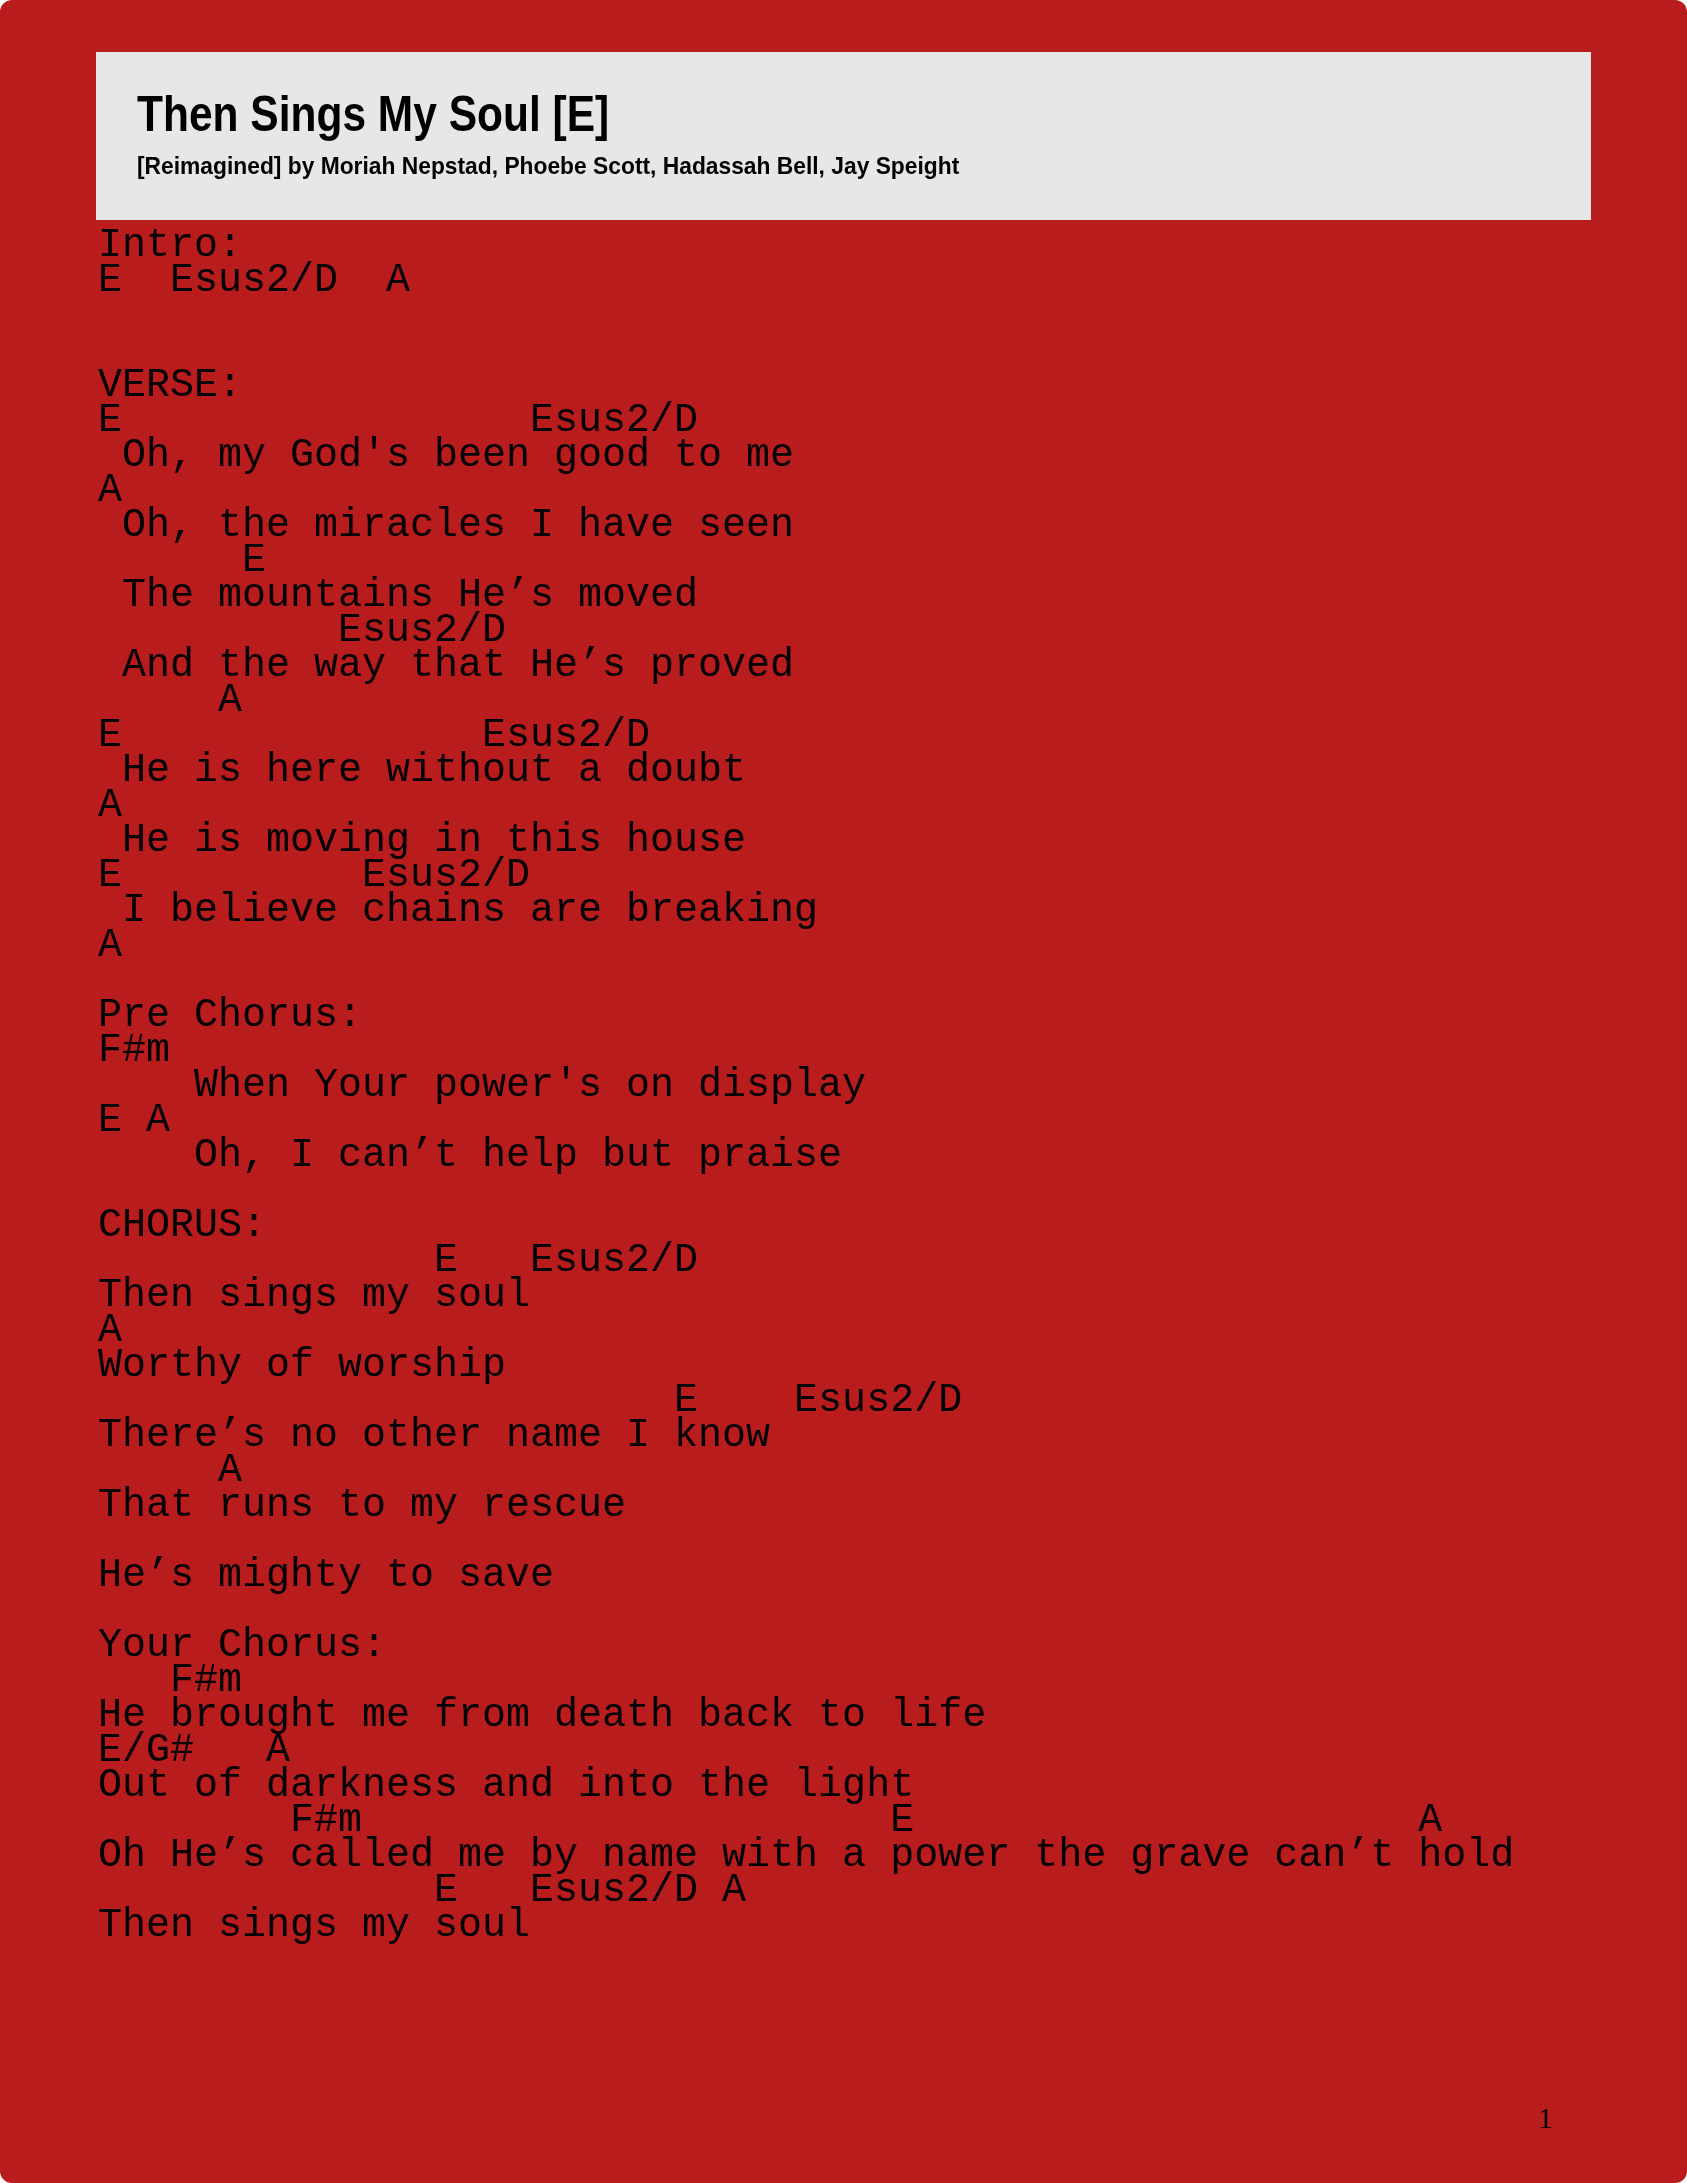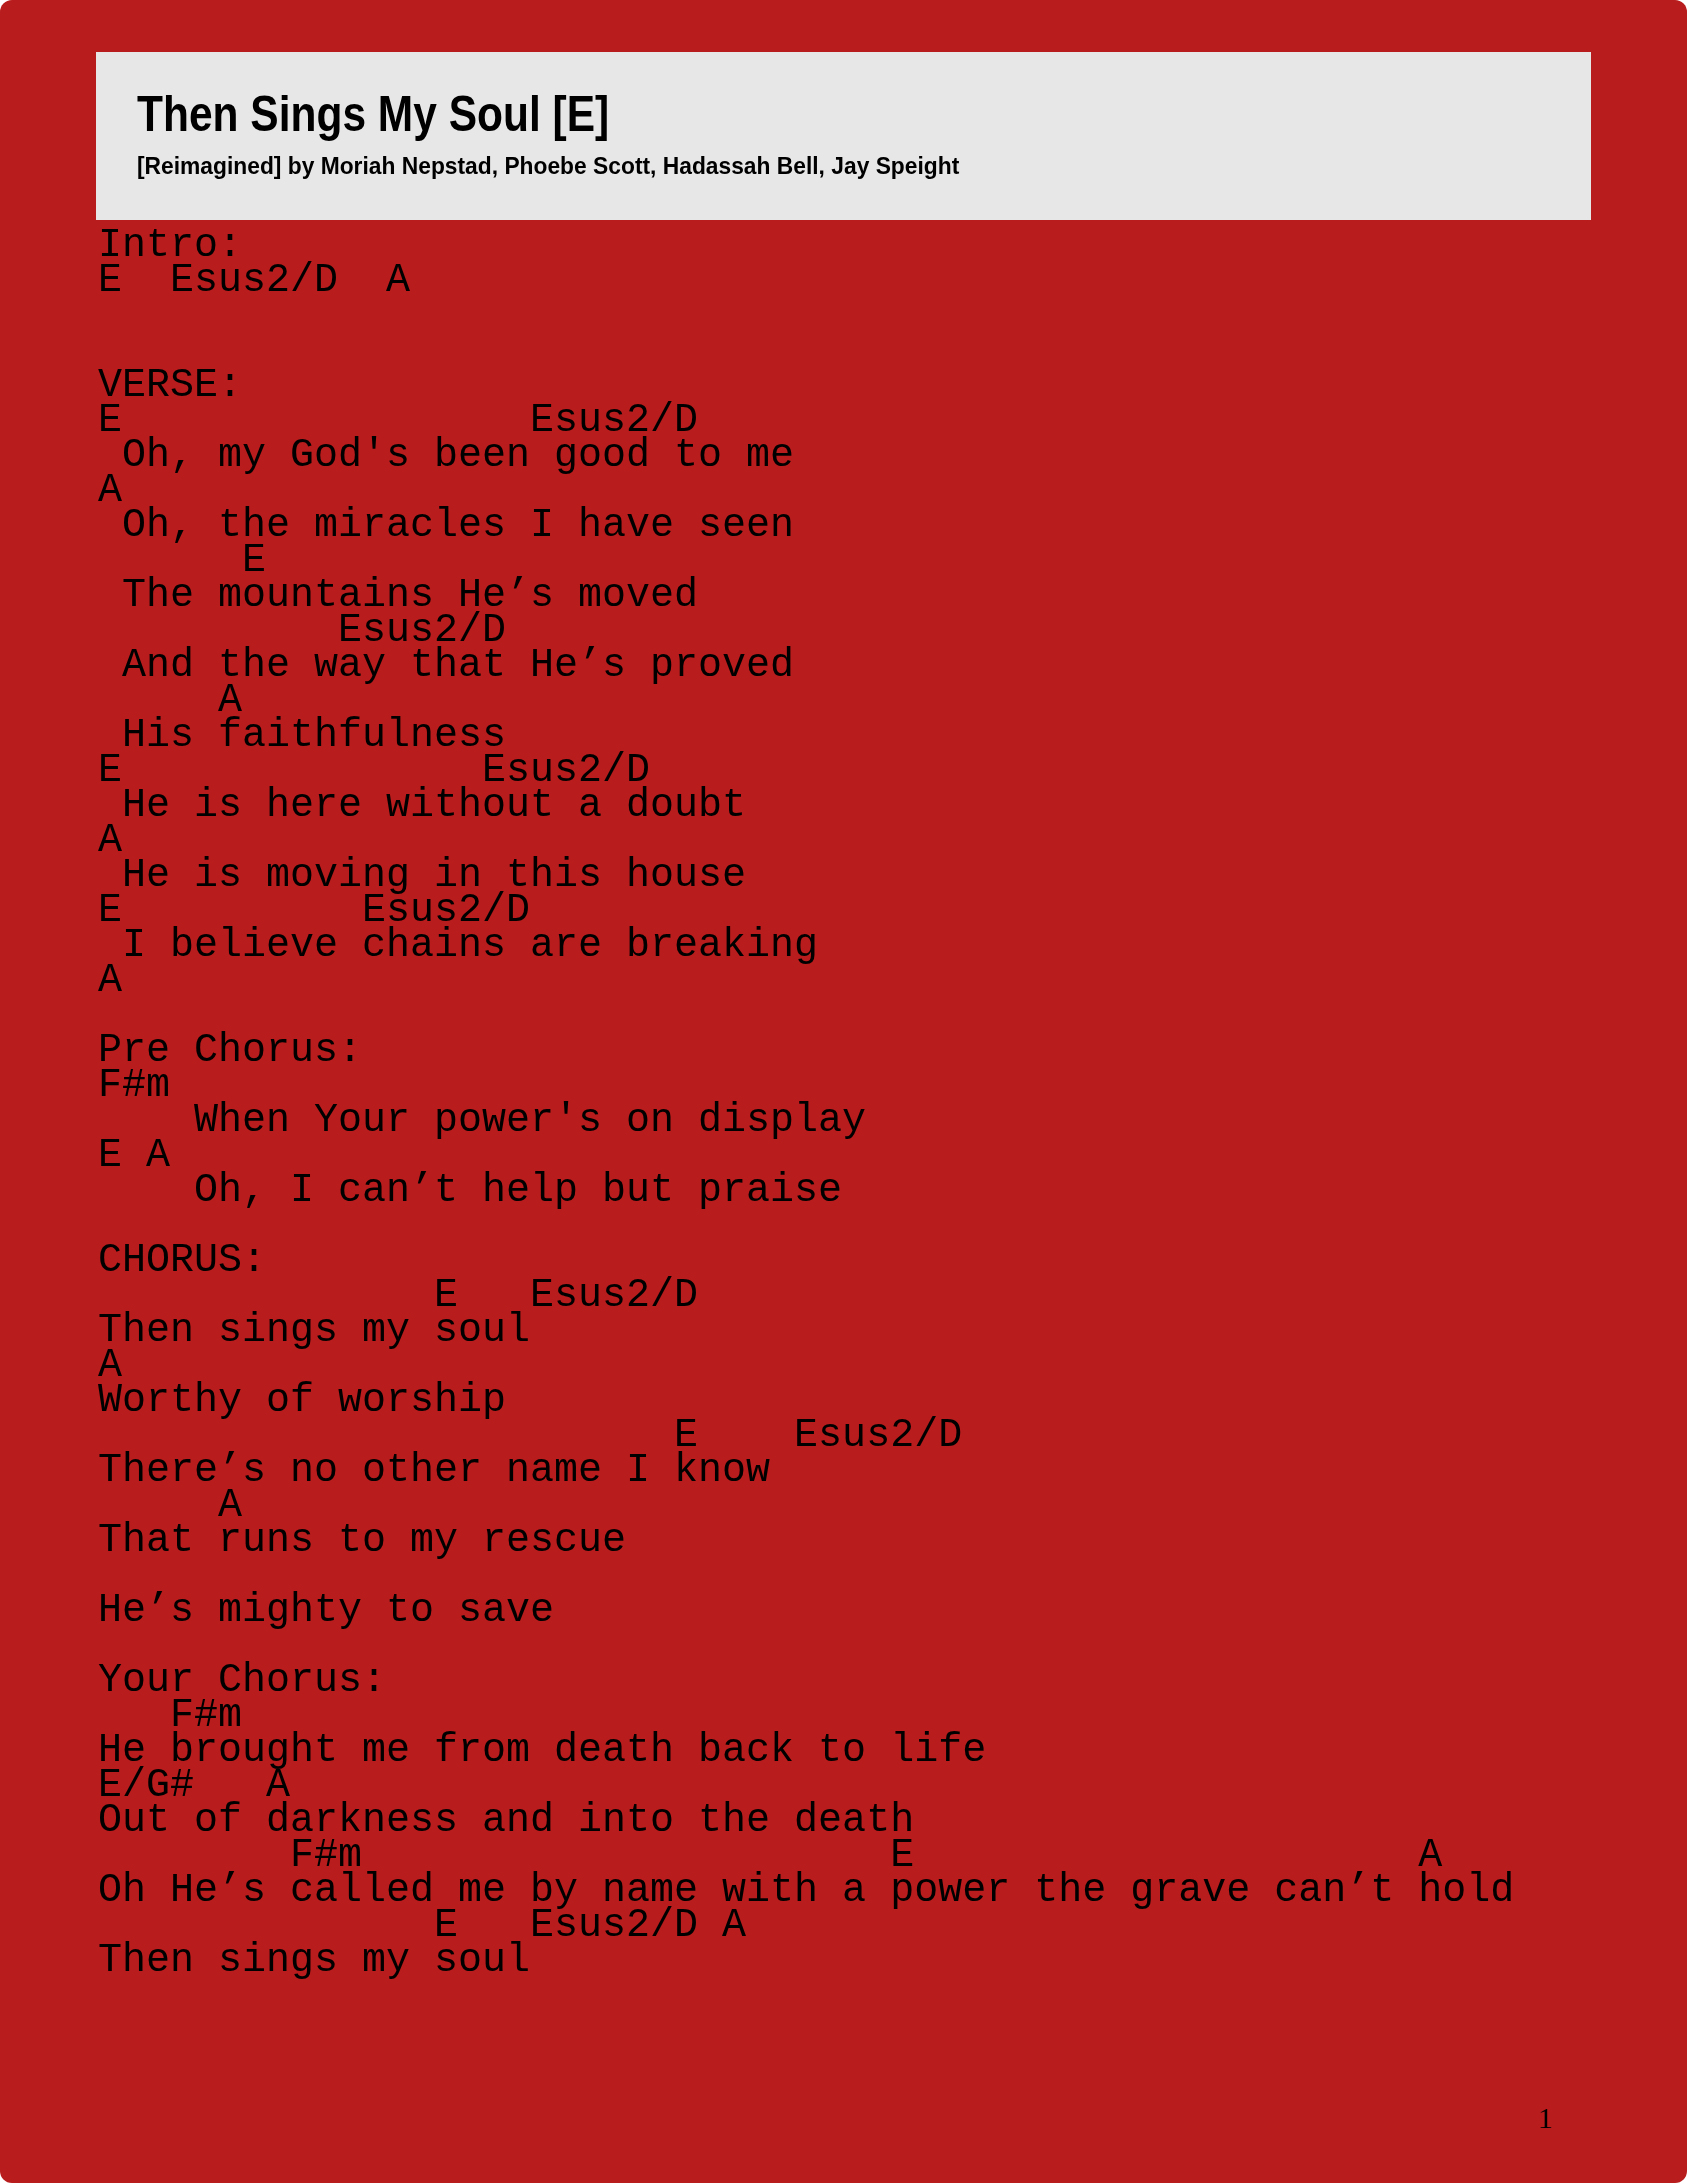--- a/index.html
+++ b/index.html
@@ -80,21 +80,20 @@
       <div class="line"><span class="b">VERSE:</span></div>
       <div class="line"><span class="b">E                 Esus2/D</span></div>
       <div class="line"><span> Oh, my God's been good to me</span></div>
       <div class="line"><span class="b">A</span></div>
       <div class="line"><span> Oh, the miracles I have seen</span></div>
       <div class="line"><span class="b">      E</span></div>
       <div class="line"><span> The mountains He’s moved</span></div>
       <div class="line"><span class="b">          Esus2/D</span></div>
       <div class="line"><span> And the way that He’s proved</span></div>
       <div class="line"><span class="b">     A</span></div>
-      <div class="line"><span> His faithfulness</span></div>
       <div class="line"><span class="b">E               Esus2/D</span></div>
       <div class="line"><span> He is here without a doubt</span></div>
       <div class="line"><span class="b">A</span></div>
       <div class="line"><span> He is moving in this house</span></div>
       <div class="line"><span class="b">E          Esus2/D</span></div>
       <div class="line"><span> I believe chains are breaking</span></div>
       <div class="line"><span class="b">A</span></div>
       <div class="line"></div>
       <div class="line"><span>Pre </span><span class="b">Chorus:</span></div>
       <div class="line"><span class="b">F#m</span></div>
@@ -111,21 +110,21 @@
       <div class="line"><span>There’s no other name I know</span></div>
       <div class="line"><span class="b">     A</span></div>
       <div class="line"><span>That runs to my rescue</span></div>
       <div class="line"></div>
       <div class="line"><span>He’s mighty to save</span></div>
       <div class="line"></div>
       <div class="line"><span>Your </span><span class="b">Chorus:</span></div>
       <div class="line"><span class="b">   F#m</span></div>
       <div class="line"><span>He brought me from death back to life</span></div>
       <div class="line"><span class="b">E/G#   A</span></div>
-      <div class="line"><span>Out of darkness and into the death</span></div>
+      <div class="line"><span>Out of darkness and into the light</span></div>
       <div class="line"><span class="b">        F#m                      E                     A</span></div>
       <div class="line"><span>Oh He’s called me by name with a power the grave can’t hold</span></div>
       <div class="line"><span class="b">              E   Esus2/D A</span></div>
       <div class="line"><span>Then sings my soul</span></div>
     </div>
 
   <div class="page-number">1</div>
 </div>
 
 

